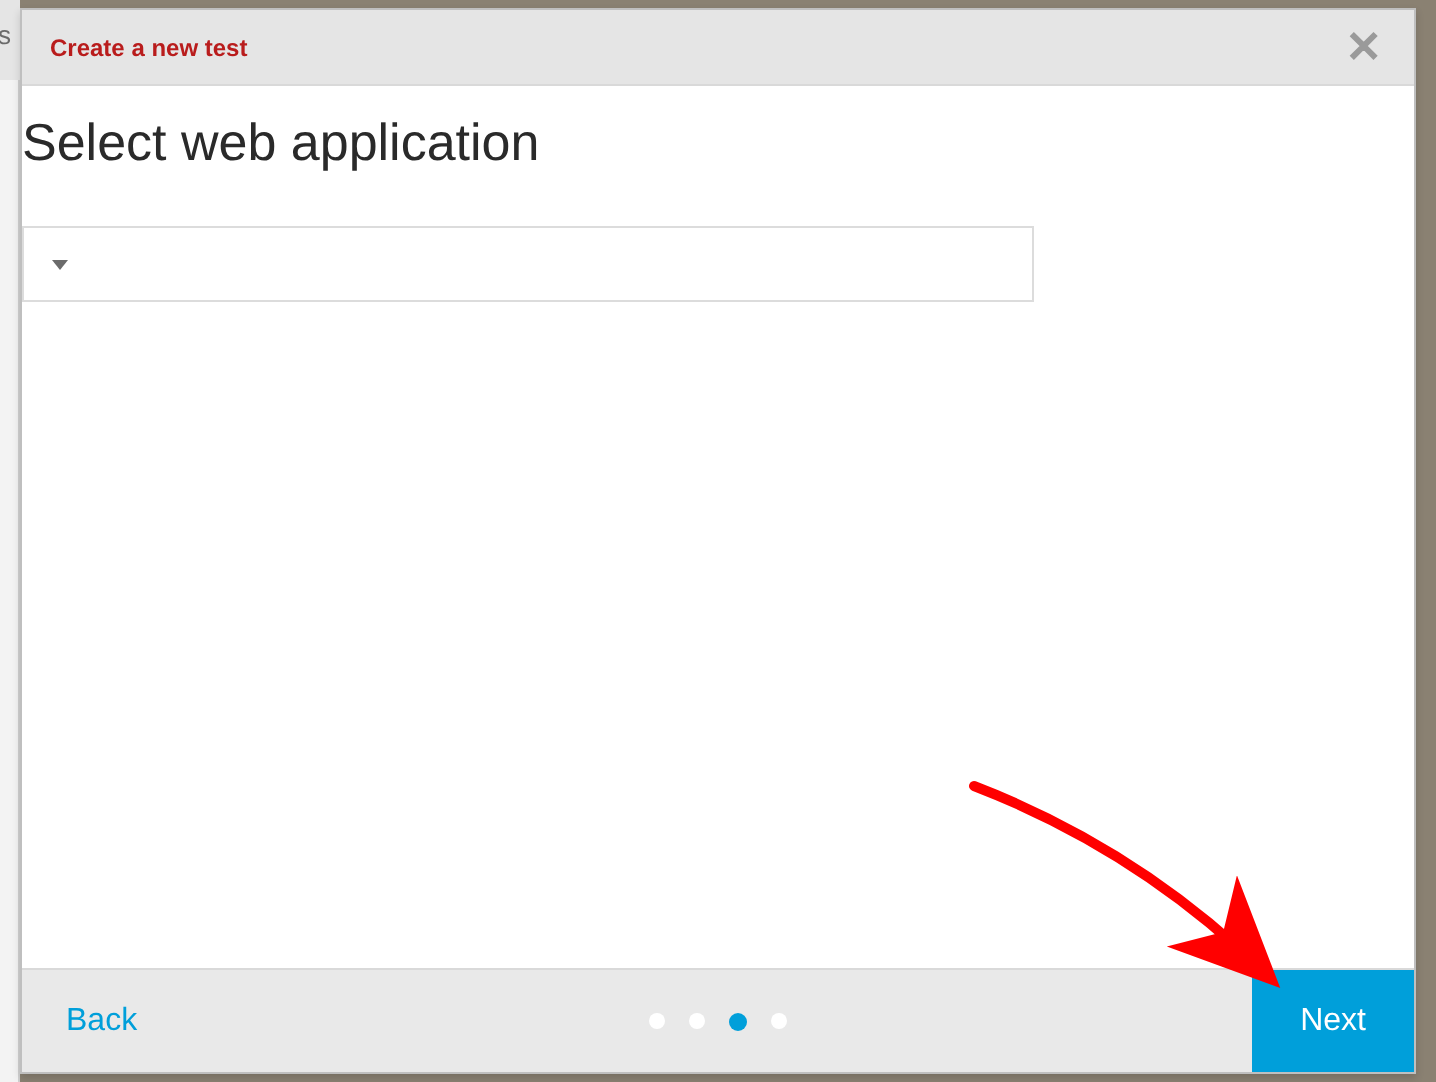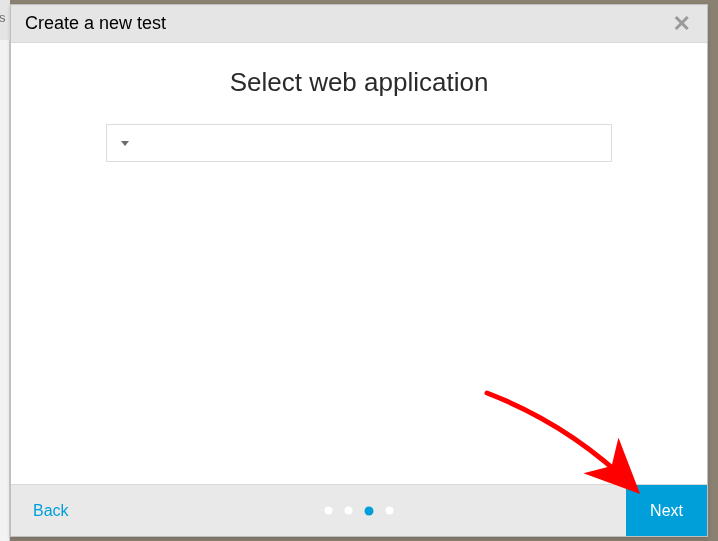--- a/index.html
+++ b/index.html
@@ -30,39 +30,39 @@
     .modal-header {
       background: #e5e5e5;
       height: 38px;
       display: flex;
       align-items: center;
       justify-content: space-between;
       padding: 0 14px;
       border-bottom: 1px solid #d9d9d9;
     }
     .modal-title {
-      color: #000000;
-      font-size: 18px;
-      font-weight: 400;
+      color: #b91c1c;
+      font-size: 12px;
+      font-weight: 700;
     }
     .close-btn {
       color: #9a9a9a;
       font-size: 22px;
       font-weight: bold;
       line-height: 1;
       cursor: pointer;
       padding: 0 2px;
     }
     .modal-body {
       flex: 1;
       background: #fff;
-      padding-top: 24px;
+      padding-top: 13px;
       display: flex;
       flex-direction: column;
-      align-items: center;
+      align-items: flex-start;
     }
     .page-heading {
       color: #2a2a2a;
       font-size: 26px;
       font-weight: 400;
       margin-bottom: 26px;
     }
     .select-wrap {
       width: 506px;
       height: 38px;

